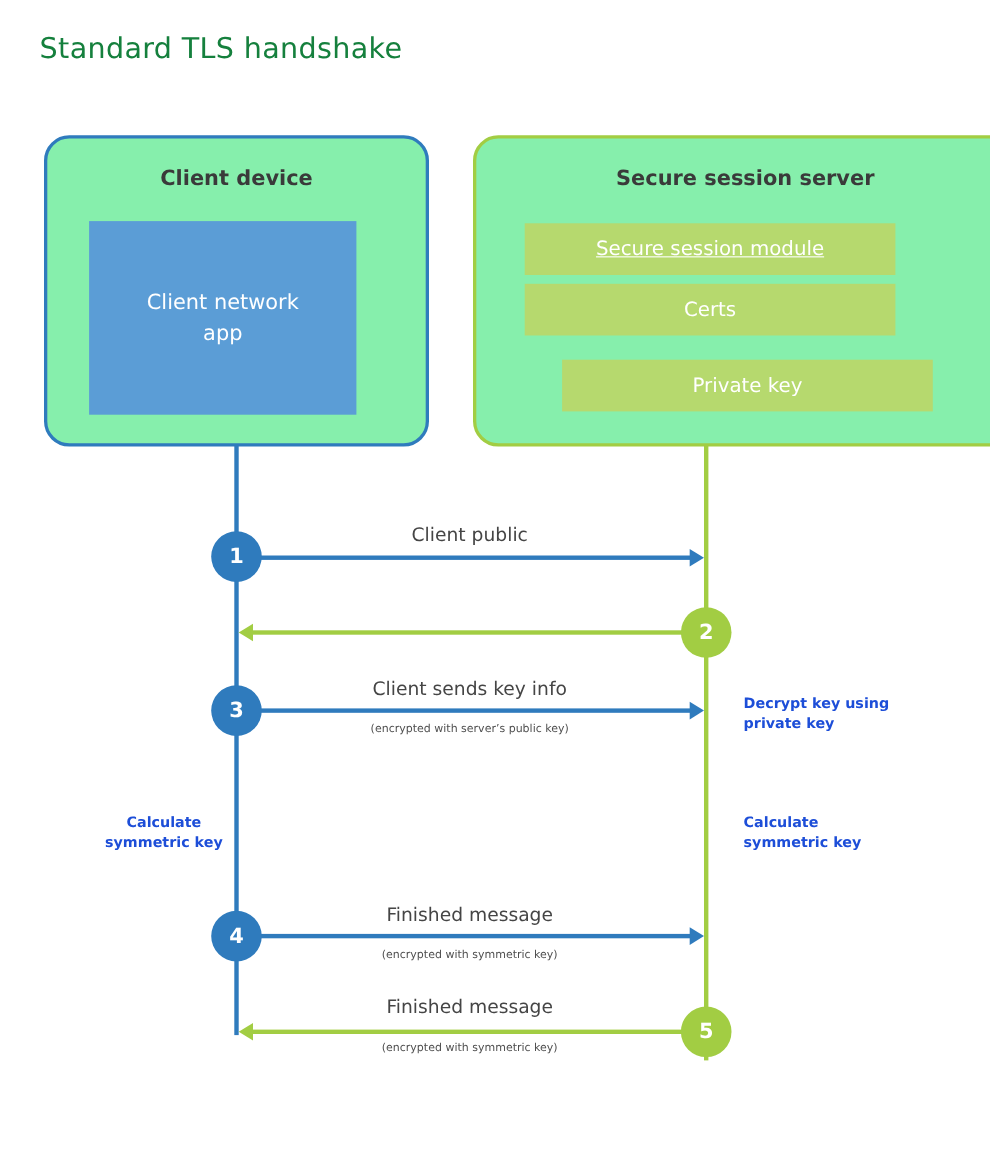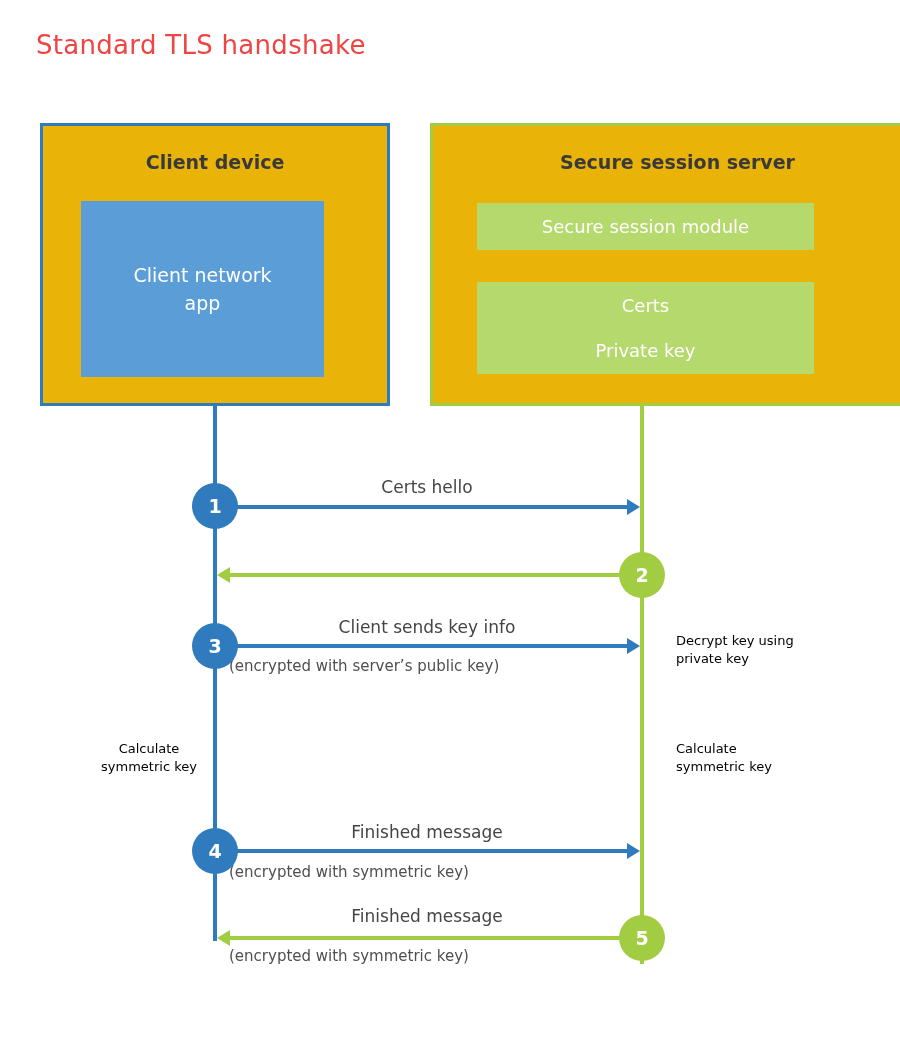--- a/index.html
+++ b/index.html
@@ -7,47 +7,47 @@
     --blue_fill:#5b9dd6;
     --green:#a2cd43;
     --green_fill:#b6d96e;
   }
   *{margin:0;padding:0;box-sizing:border-box;}
   body{background:#ffffff;font-family:"DejaVu Sans","Liberation Sans",sans-serif;}
   .canvas{position:relative;width:900px;height:1058px;background:#ffffff;overflow:hidden;}
 
   .diagram-title{
     position:absolute;left:36px;top:30px;
-    font-size:26px;font-weight:400;color:#ef4444;letter-spacing:.3px;
+    font-size:26px;font-weight:400;color:#15803d;letter-spacing:.3px;
   }
 
-  .box{position:absolute;top:123px;height:283px;background:#eab308;}
+  .box{position:absolute;top:123px;height:283px;background:#86efac;border-radius:23px;}
   .box.client{left:40px;width:350px;border:3px solid var(--blue);}
   .box.server{left:430px;width:495px;border:3px solid var(--green);}
   .box-title{
     width:100%;text-align:center;padding-top:25px;
     font-size:19px;font-weight:700;color:#3a3a3a;
   }
 
   .module{
     position:absolute;display:flex;align-items:center;justify-content:center;
     color:#ffffff;text-align:center;
   }
   .module.blue{
     left:38px;top:75px;width:243px;height:176px;
     background:var(--blue_fill);font-size:19px;line-height:1.5;
   }
   .module.blue .inner{max-width:170px;}
   .module.green{
     left:44px;width:337px;height:47px;
     background:var(--green_fill);font-size:18px;
   }
-  .module.green.m0{top:77px;}
-  .module.green.m1{top:156px;}
-  .module.green.m2{top:201px;}
+  .module.green.m0{top:77px;text-decoration:underline;}
+  .module.green.m1{top:132px;}
+  .module.green.m2{top:201px;margin-left:34px;}
 
   .lifeline{position:absolute;width:4px;}
   .lifeline.blue{left:213px;top:405px;height:536px;background:var(--blue);}
   .lifeline.green{left:640px;top:405px;height:559px;background:var(--green);}
 
   .arrow{position:absolute;height:4px;}
   .arrow.blue{background:var(--blue);color:var(--blue);}
   .arrow.green{background:var(--green);color:var(--green);}
   .arrow.right::after{
     content:"";position:absolute;right:-12px;top:50%;transform:translateY(-50%);
@@ -66,25 +66,25 @@
     color:#ffffff;font-weight:700;font-size:19px;
   }
   .step-circle.blue{background:var(--blue);}
   .step-circle.green{background:var(--green);}
 
   .msg-label{
     position:absolute;left:215px;width:424px;text-align:center;
     font-size:17px;color:#454545;
   }
   .msg-sub{
-    position:absolute;left:229px;width:424px;
-    font-size:15px;color:#4f4f4f;
+    position:absolute;left:215px;width:424px;text-align:center;
+    font-size:10px;color:#4f4f4f;
   }
   .side-note{
-    position:absolute;font-size:13px;color:#000000;line-height:1.4;
+    position:absolute;font-size:13px;color:#1d4ed8;line-height:1.4;font-weight:bold;
   }
   .side-note.center{text-align:center;}
 </style>
 </head>
 <body>
 
 <div class="canvas">
 
   <h1 class="diagram-title">Standard TLS handshake</h1>
 
@@ -98,21 +98,21 @@
   <div class="box server">
     <div class="box-title">Secure session server</div>
     <div class="module green m0">Secure session module</div>
     <div class="module green m1">Certs</div>
     <div class="module green m2">Private key</div>
   </div>
 
   <div class="lifeline blue"></div>
   <div class="lifeline green"></div>
 
-  <div class="msg-label" style="top:477px;">Certs hello</div>
+  <div class="msg-label" style="top:477px;">Client public</div>
   <div class="arrow blue right" style="left:216px;top:505px;width:412px;"></div>
   <div class="step-circle blue" style="left:192px;top:483px;">1</div>
 
   <div class="arrow green left" style="left:229px;top:573px;width:412px;"></div>
   <div class="step-circle green" style="left:619px;top:552px;">2</div>
 
   <div class="msg-label" style="top:617px;">Client sends key info</div>
   <div class="arrow blue right" style="left:216px;top:644px;width:412px;"></div>
   <div class="msg-sub" style="top:657px;">(encrypted with server’s public key)</div>
   <div class="step-circle blue" style="left:192px;top:623px;">3</div>

